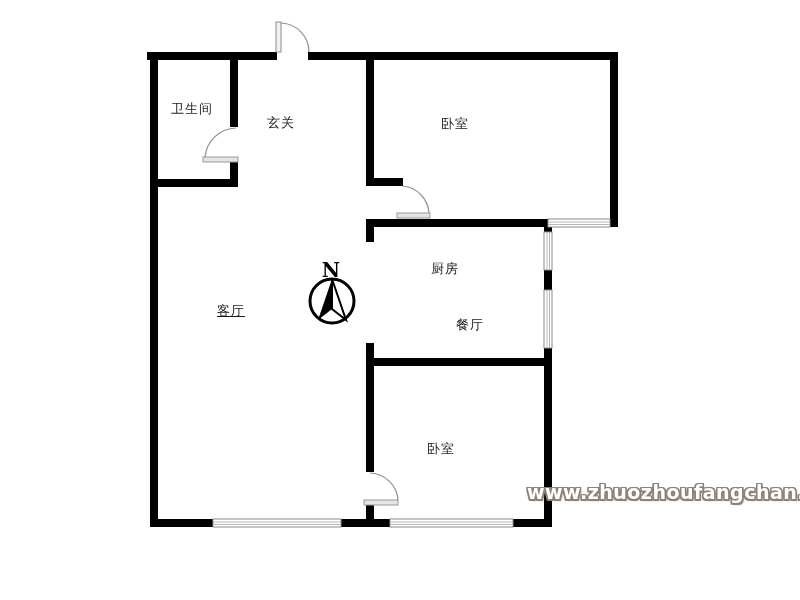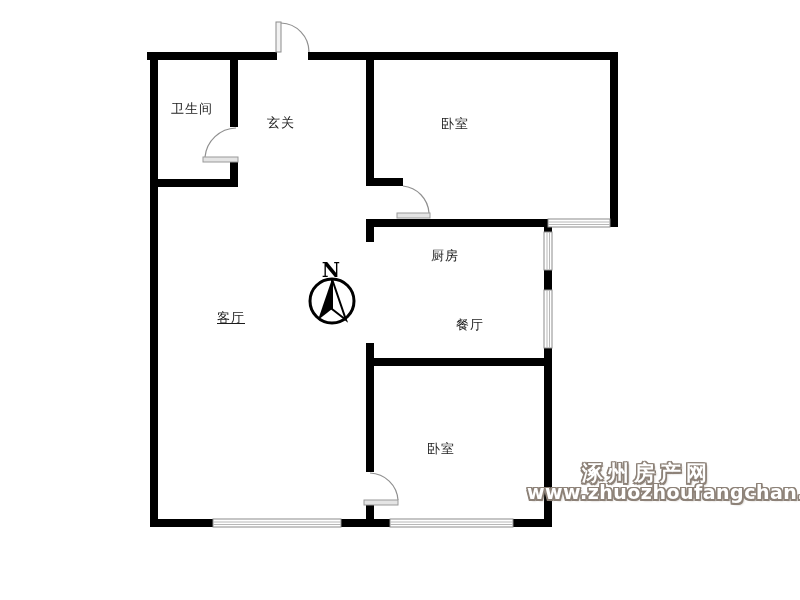--- a/index.html
+++ b/index.html
@@ -119,21 +119,20 @@
       <text x="331" y="277" text-anchor="middle" font-family="DejaVu Serif, Liberation Serif, serif" font-size="20" font-weight="bold" fill="#000000">N</text>
       <circle cx="332" cy="301" r="22" fill="none" stroke="#000000" stroke-width="3"></circle>
       <polygon points="332,279 318,320 332,309" fill="#000000"></polygon>
       <polygon points="332,279 346,320 332,309" fill="#ffffff" stroke="#000000" stroke-width="2"></polygon>
     </g>
   </svg>
 
   <div class="room-label" style="left:163px;top:102px;margin-left:8px;">卫生间</div>
   <div class="room-label" style="left:267px;top:116px;">玄关</div>
   <div class="room-label" style="left:441px;top:117px;">卧室</div>
-  <div class="room-label" style="left:431px;top:249px;">厨房</div>
+  <div class="room-label" style="left:431px;top:262px;">厨房</div>
   <div class="room-label" style="left:456px;top:318px;">餐厅</div>
-  <div class="room-label" style="left:217px;top:311px;text-decoration:underline;">客厅</div>
+  <div class="room-label" style="left:217px;top:304px;text-decoration:underline;">客厅</div>
   <div class="room-label" style="left:427px;top:442px;">卧室</div>
 
-  <div class="watermark wm-cn">涿州房产网</div>
   <div class="watermark wm-url">www.zhuozhoufangchan.com</div>
 
 </div>
 
 </body></html>

